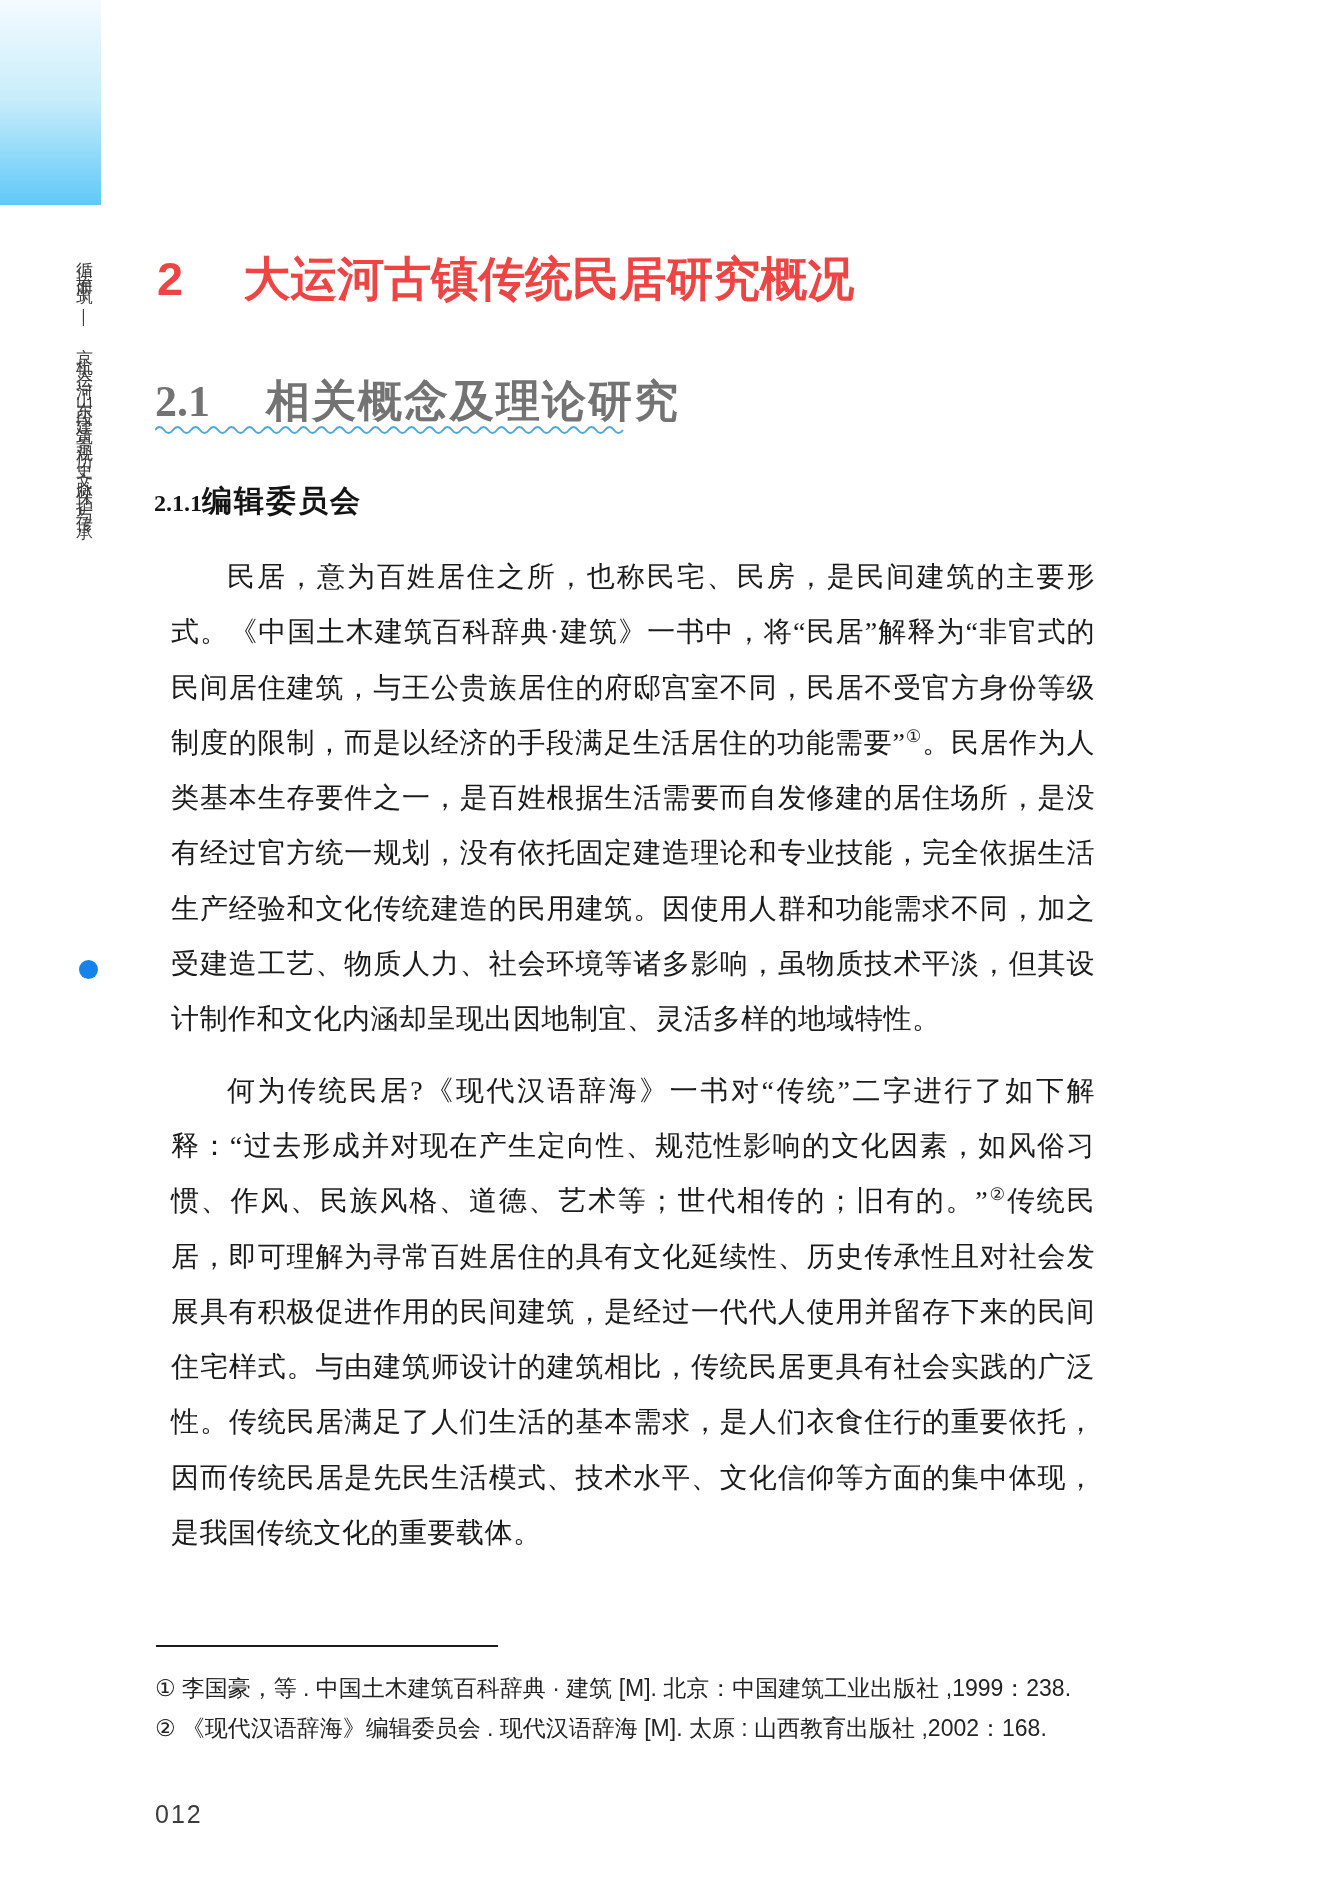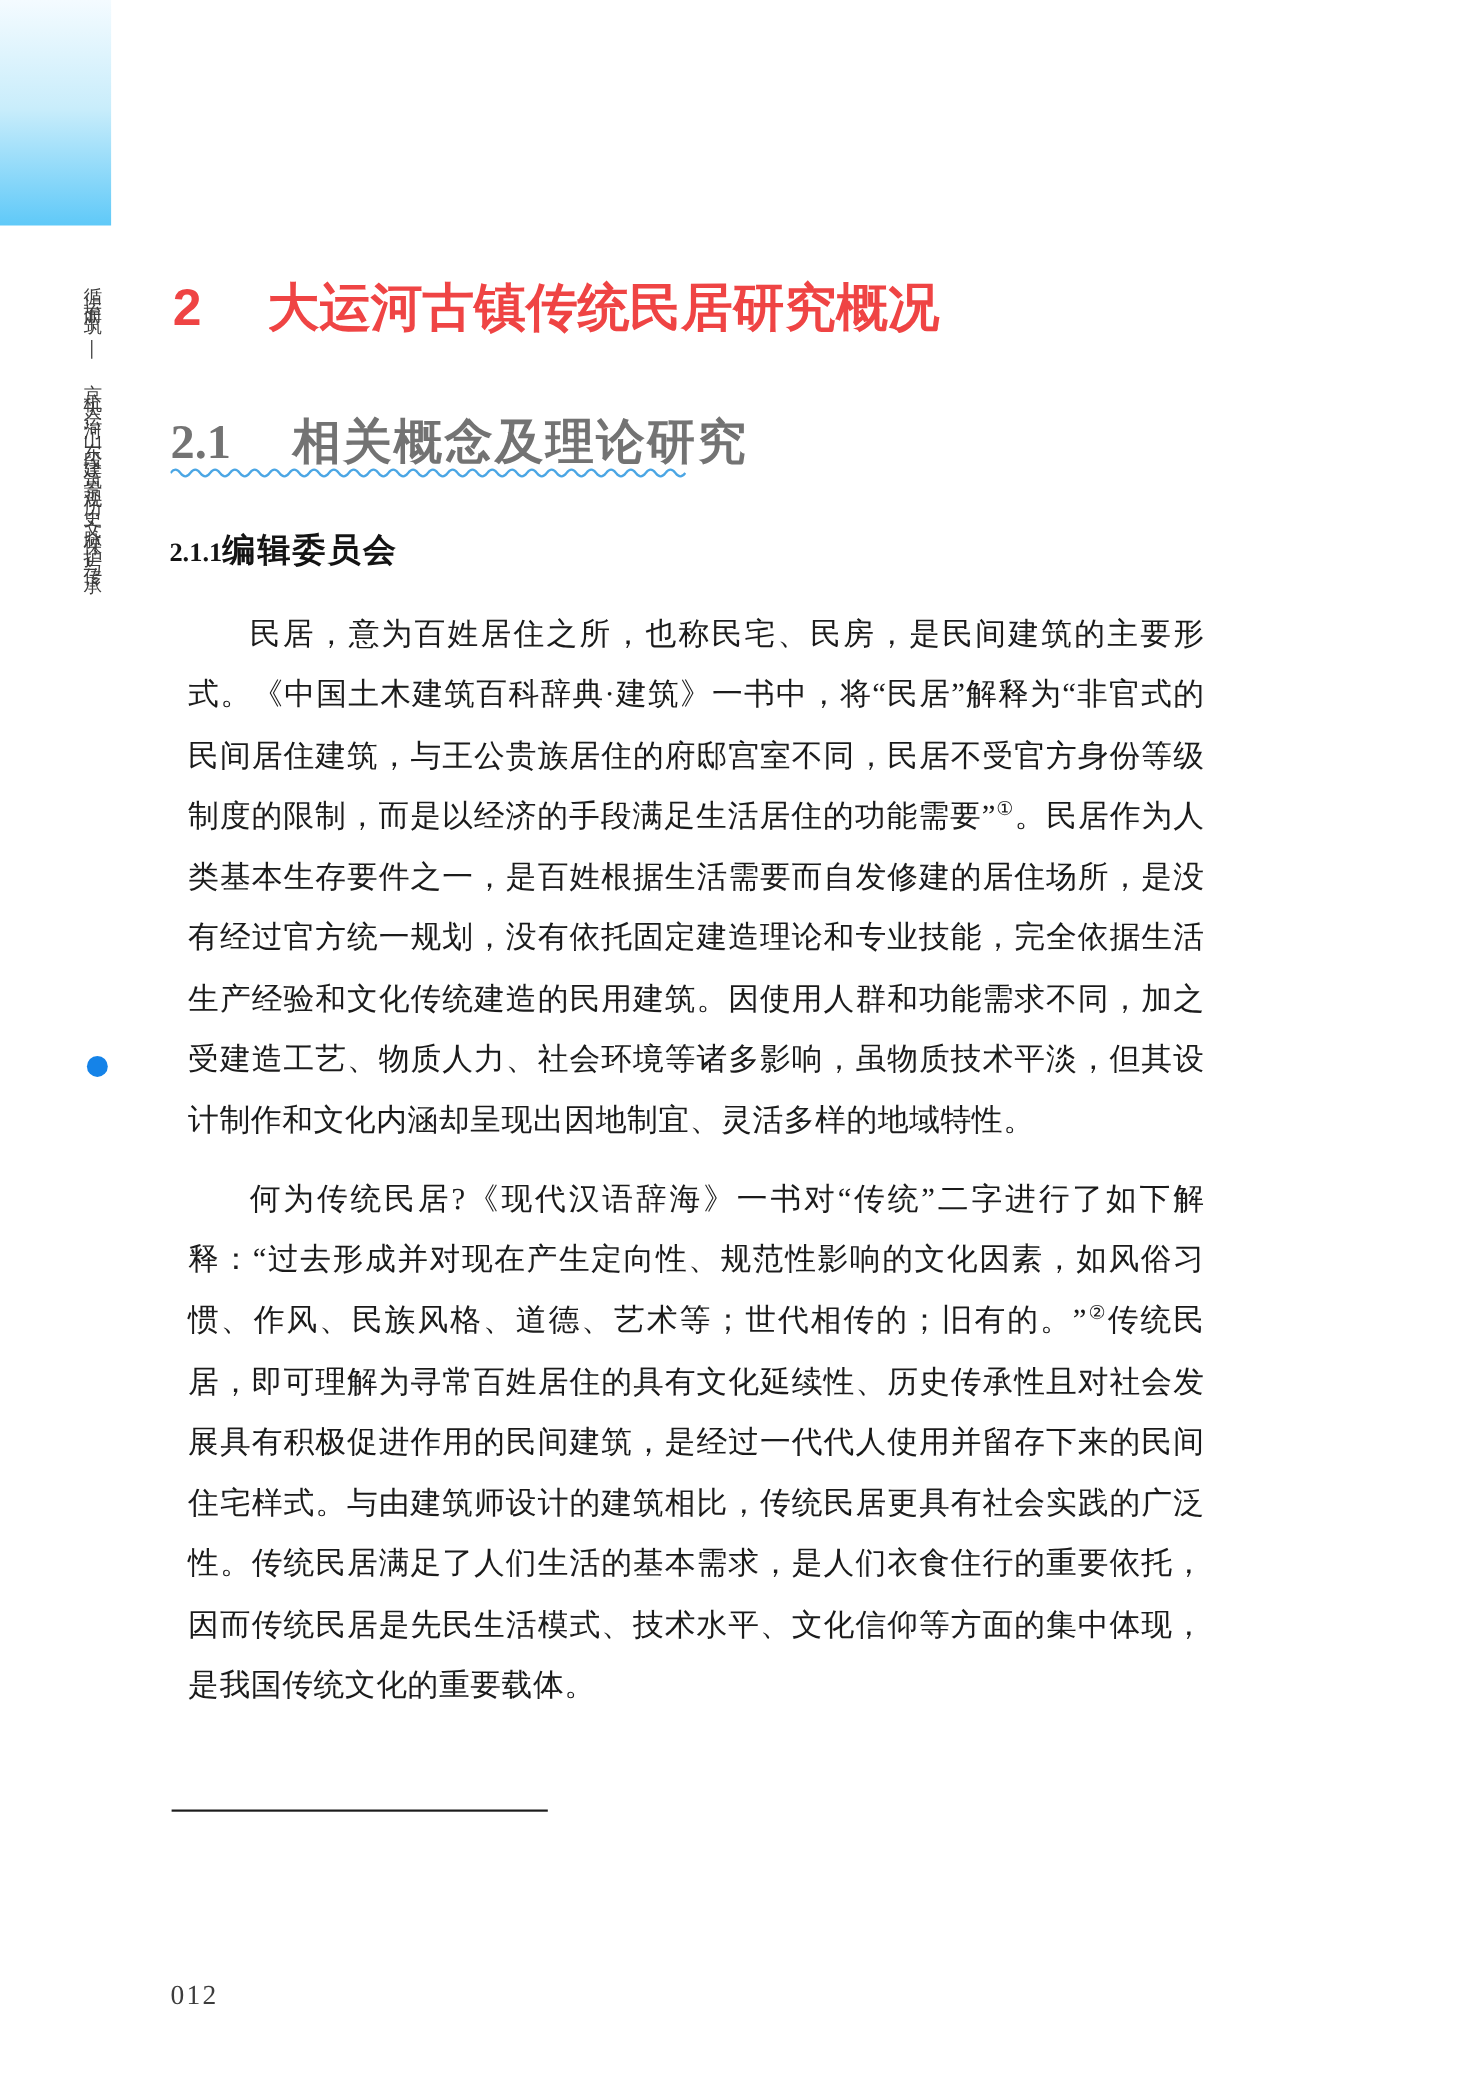--- a/index.html
+++ b/index.html
@@ -56,21 +56,21 @@
   }
   .footnotes {
     position:absolute; left:155px; top:1668px; width:1020px;
     font-family:"Liberation Sans","DejaVu Sans",sans-serif;
     font-size:23px; line-height:40px; color:#242424;
   }
   .footnotes .fn { white-space:nowrap; }
   .fn-marker { margin-right:6px; }
   .page-number {
     position:absolute; left:155px; top:1802px; line-height:1;
-    font-family:Liberation Serif, serif;
+    font-family:Liberation Sans, sans-serif;
     font-size:25px; color:#3d3d3d; letter-spacing:2px;
   }
 </style>
 </head>
 <body>
 
 <div class="page">
 
   <div class="corner-gradient"></div>
 
@@ -94,16 +94,24 @@
     <span class="num">2.1.1</span><span class="t">编辑委员会</span>
   </h3>
 
   <div class="body-text">
       <p>民居，意为百姓居住之所，也称民宅、民房，是民间建筑的主要形式。《中国土木建筑百科辞典·建筑》一书中，将“民居”解释为“非官式的民间居住建筑，与王公贵族居住的府邸宫室不同，民居不受官方身份等级制度的限制，而是以经济的手段满足生活居住的功能需要”<sup class="fnref">①</sup>。民居作为人类基本生存要件之一，是百姓根据生活需要而自发修建的居住场所，是没有经过官方统一规划，没有依托固定建造理论和专业技能，完全依据生活生产经验和文化传统建造的民用建筑。因使用人群和功能需求不同，加之受建造工艺、物质人力、社会环境等诸多影响，虽物质技术平淡，但其设计制作和文化内涵却呈现出因地制宜、灵活多样的地域特性。</p>
       <p>何为传统民居?《现代汉语辞海》一书对“传统”二字进行了如下解释：“过去形成并对现在产生定向性、规范性影响的文化因素，如风俗习惯、作风、民族风格、道德、艺术等；世代相传的；旧有的。”<sup class="fnref">②</sup>传统民居，即可理解为寻常百姓居住的具有文化延续性、历史传承性且对社会发展具有积极促进作用的民间建筑，是经过一代代人使用并留存下来的民间住宅样式。与由建筑师设计的建筑相比，传统民居更具有社会实践的广泛性。传统民居满足了人们生活的基本需求，是人们衣食住行的重要依托，因而传统民居是先民生活模式、技术水平、文化信仰等方面的集中体现，是我国传统文化的重要载体。</p>
     </div>
 
   <div class="fn-rule"></div>
 
+  <div class="footnotes">
+    <div class="fn">
+      <span class="fn-marker">①</span><span>李国豪，等 . 中国土木建筑百科辞典 · 建筑 [M]. 北京：中国建筑工业出版社 ,1999：238.</span>
+    </div>
+    <div class="fn">
+      <span class="fn-marker">②</span><span>《现代汉语辞海》编辑委员会 . 现代汉语辞海 [M]. 太原 : 山西教育出版社 ,2002：168.</span>
+    </div>
+  </div>
 
   <div class="page-number">012</div>
 
 </div>
 
 </body></html>

